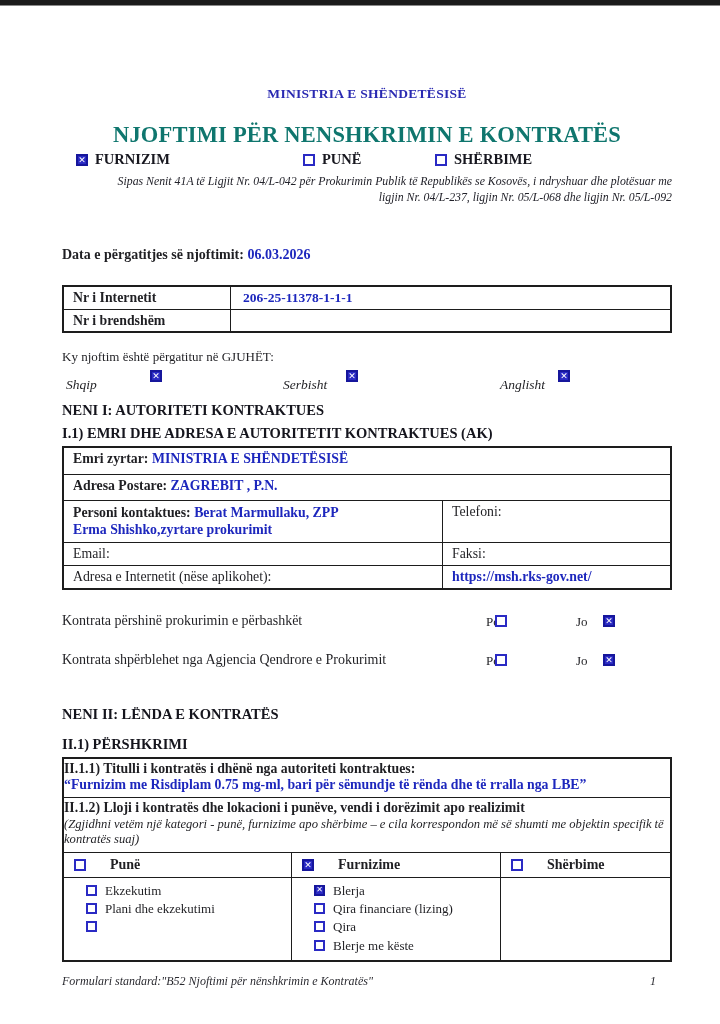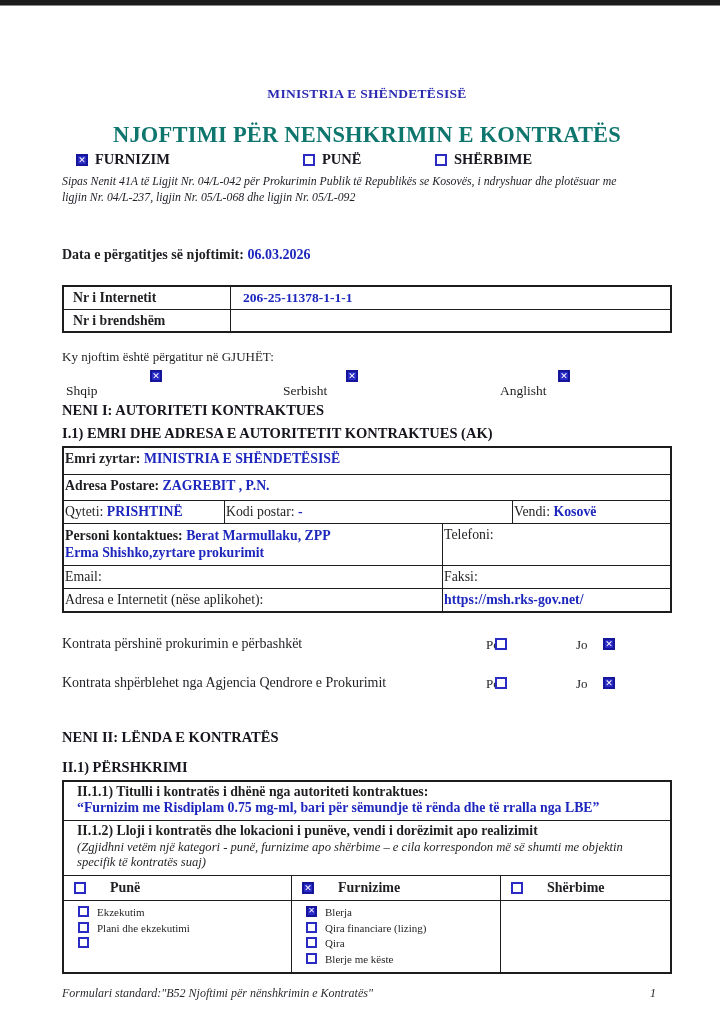--- a/index.html
+++ b/index.html
@@ -26,44 +26,44 @@
 
   .blue { color:#1d27bd; font-weight:bold; }
 
   .ministry { margin-top:80px; text-align:center; color:#2a2ab2; font-weight:bold; font-size:13.5px; letter-spacing:.3px; }
   .title    { margin-top:20px; text-align:center; font-weight:bold; font-size:22.5px; color:#0f766e; letter-spacing:.2px; }
 
   .optrow { position:relative; height:18px; margin-top:3px; font-size:14.5px; font-weight:bold; color:#17171f; }
   .optrow .opt { position:absolute; top:0; white-space:nowrap; display:flex; align-items:center; gap:7px; }
   .opt-0 { left:14px; } .opt-1 { left:241px; } .opt-2 { left:373px; }
 
-  .legal { margin-top:5px; text-align:left; font-style:italic; font-size:11.8px; line-height:1.32; color:#22222a; }
+  .legal { margin-top:5px; text-align:right; font-style:italic; font-size:11.8px; line-height:1.32; color:#22222a; }
 
   .dateline { margin-top:42px; font-size:14px; font-weight:bold; }
 
   .t1 { margin-top:22px; border:2px solid #1d1d1d; }
   .t1row { display:flex; align-items:center; height:22px; }
   .t1row + .t1row { border-top:1.7px solid #1d1d1d; }
   .t1c1 { width:166px; padding:0 9px; font-weight:bold; font-size:13.8px; }
   .t1c2 { flex:1; align-self:stretch; display:flex; align-items:center; border-left:1.8px solid #1d1d1d; padding:0 12px; font-size:13.5px; }
 
   .langprompt { margin-top:16px; font-size:13px; }
   .langrow { position:relative; height:20px; margin-top:3px; font-size:13.5px; }
-  .langrow .lang { position:absolute; top:15px; } .langrow .cb { position:absolute; top:2px; }
+  .langrow .lang { position:absolute; top:9px;font-style:italic; } .langrow .cb { position:absolute; top:2px; }
   .lang-0 { left:4px; }  .lcb-0 { left:88px; }
   .lang-1 { left:221px; } .lcb-1 { left:284px; }
   .lang-2 { left:438px; } .lcb-2 { left:496px; }
 
   .secheading { margin-top:14px; font-weight:bold; font-size:14.5px; color:#15151d; }
   .subheading { margin-top:6px; font-weight:bold; font-size:14.5px; color:#15151d; }
 
   .aktab { margin-top:4px; border:2px solid #1d1d1d; font-size:13.8px; }
   .akrow { display:flex; }
   .akrow + .akrow { border-top:1.7px solid #1d1d1d; }
-  .akcell { padding:3px 1px; }
+  .akcell { padding:3px 9px; }
   .akcell.divided { border-left:1.8px solid #1d1d1d; }
   .lbl { font-weight:normal; }
   .lblb { font-weight:bold; }
   .r-emri, .r-adresa { min-height:26px; }
   .c-qyteti { width:160px; } .c-kodi { width:288px; } .c-vendi { flex:1; }
   .c-personi { width:378px; } .c-tel { flex:1; }
   .c-email { width:378px; } .c-faksi { flex:1; }
   .c-internet { width:378px; } .c-url { flex:1; }
   .person-lines { line-height:1.25; }
 
@@ -72,28 +72,28 @@
   .qrow .qtext { position:absolute; left:0; top:0; }
   .qrow .po-l { position:absolute; left:424px; top:1px; font-size:13px; }
   .qrow .po-b { position:absolute; left:433px; top:2px; }
   .qrow .jo-l { position:absolute; left:514px; top:1px; font-size:13px; }
   .qrow .jo-b { position:absolute; left:541px; top:2px; }
 
   .neni2 { margin-top:36px; }
   .sub2  { margin-top:13px; }
 
   .t3 { margin-top:4px; border:2px solid #1d1d1d; }
-  .t3sec { padding:2px 13px 4px; font-size:13.8px; }
+  .t3sec { padding:2px 0 4px; font-size:13.8px; }
   .t3sec + .t3sec, .gridhead, .gridbody { border-top:1.8px solid #1d1d1d; }
   .t3label { font-weight:bold; }
   .t3note { font-style:italic; font-size:12.6px; line-height:1.25; margin-top:1px; }
   .gridhead { display:flex; }
   .gridbody { display:flex; }
   .gh { display:flex; align-items:center; padding:4px 10px; font-weight:bold; font-size:14px; }
-  .gb { padding:3px 14px 6px; font-size:11px; line-height:1.32; }
+  .gb { padding:3px 22px 6px; font-size:13px; line-height:1.32; }
   .gcol1 { width:227px; } .gcol2 { width:209px; border-left:1.8px solid #1d1d1d; } .gcol3 { flex:1; border-left:1.8px solid #1d1d1d; }
   .gh .cb { margin-right:24px; }
   .gitem { margin-top:1px; }
   .gitem .cb { margin-right:8px; width:11px; height:11px; }
   .gitem .cb.checked::after { font-size:8px; }
 
   .footer { margin-top:12px; display:flex; justify-content:space-between; font-style:italic; font-size:12px; color:#2a2a30; padding-right:16px; }
 </style>
 </head>
 <body>
@@ -167,34 +167,20 @@
         <span class="blue">MINISTRIA E SHËNDETËSISË</span>
       </div>
     </div>
     <div class="akrow r-adresa">
       <div class="akcell" style="flex:1">
         <span class="lblb">Adresa Postare:</span>
         <span class="blue">ZAGREBIT , P.N.</span>
       </div>
     </div>
     <div class="akrow">
-      <div class="akcell c-qyteti">
-        <span class="lbl">Qyteti:</span>
-        <span class="blue">PRISHTINË</span>
-      </div>
-      <div class="akcell divided c-kodi">
-        <span class="lbl">Kodi postar:</span>
-        <span class="blue">-</span>
-      </div>
-      <div class="akcell divided c-vendi">
-        <span class="lbl">Vendi:</span>
-        <span class="blue">Kosovë</span>
-      </div>
-    </div>
-    <div class="akrow">
       <div class="akcell c-personi person-lines">
         <span class="lblb">Personi kontaktues:</span>
         <span class="blue">Berat Marmullaku, ZPP</span>
         <div class="blue">Erma Shishko,zyrtare prokurimit</div>
       </div>
       <div class="akcell divided c-tel">
         <span class="lbl">Telefoni:</span>
       </div>
     </div>
     <div class="akrow">

